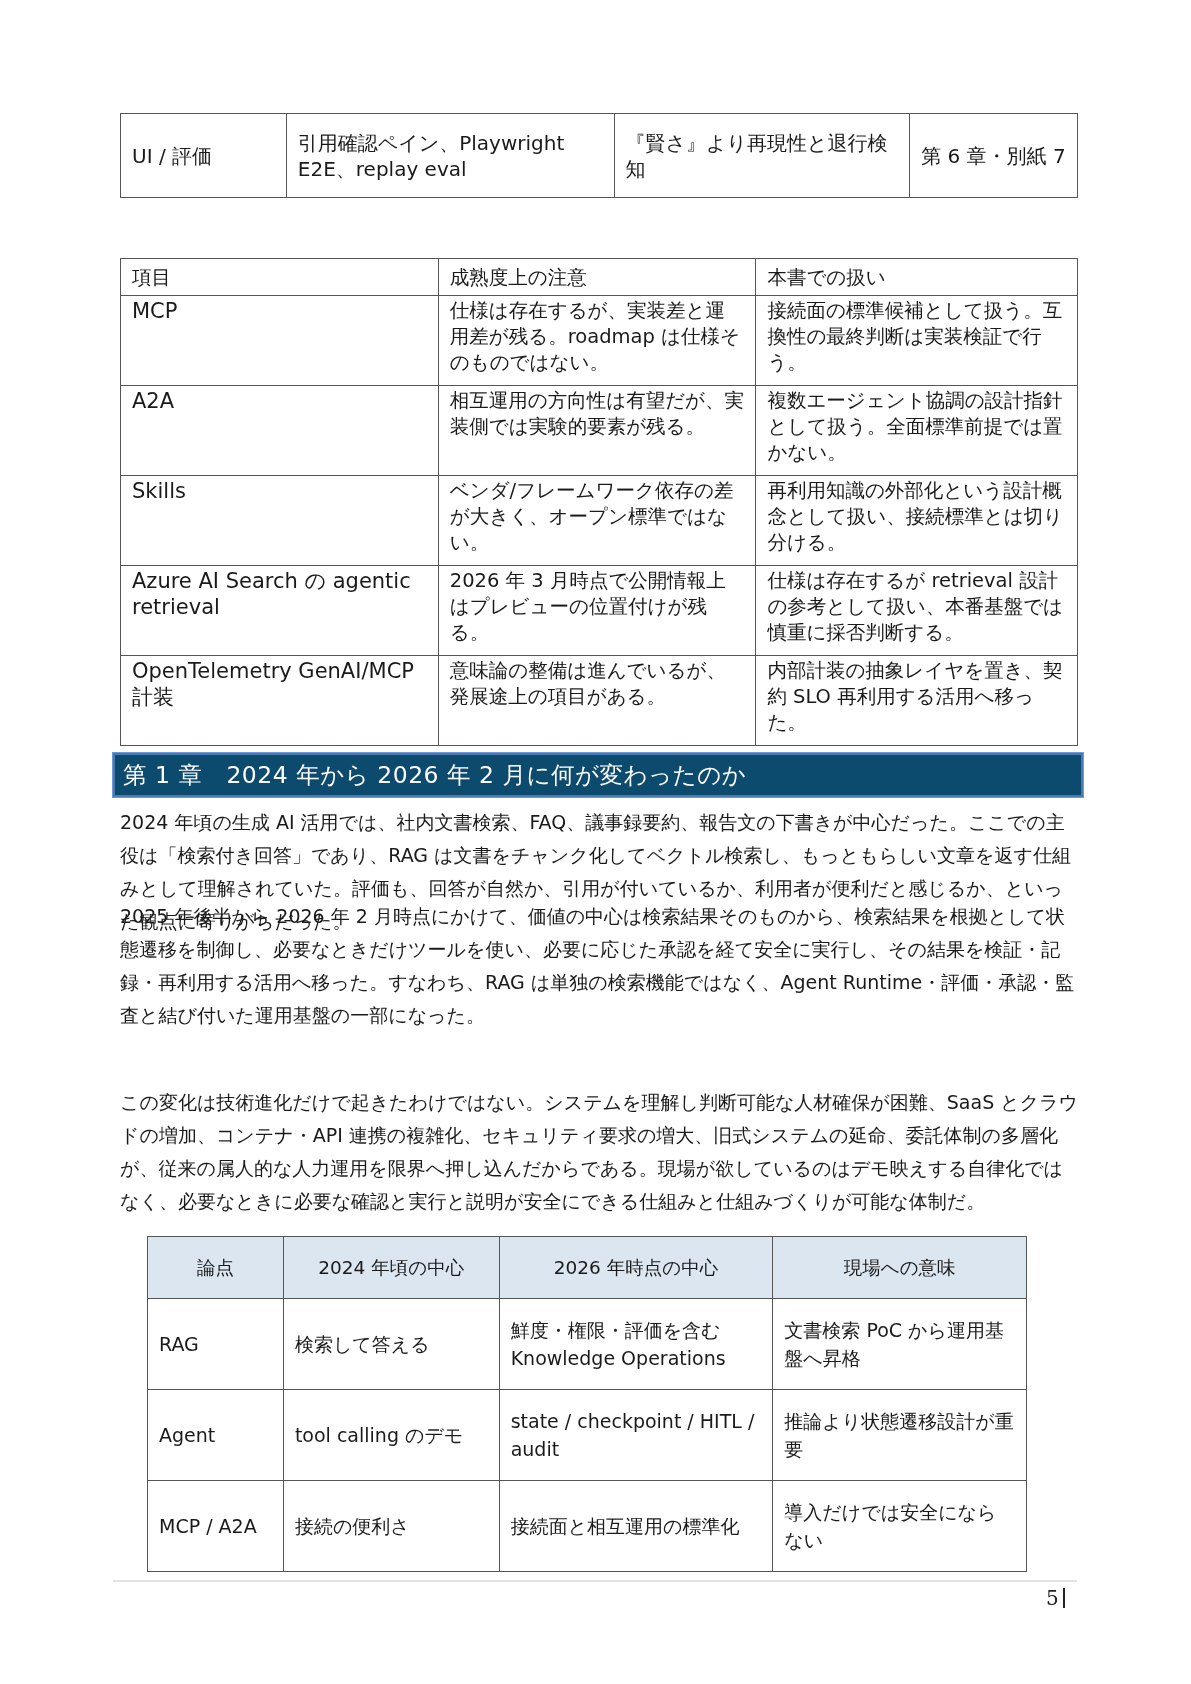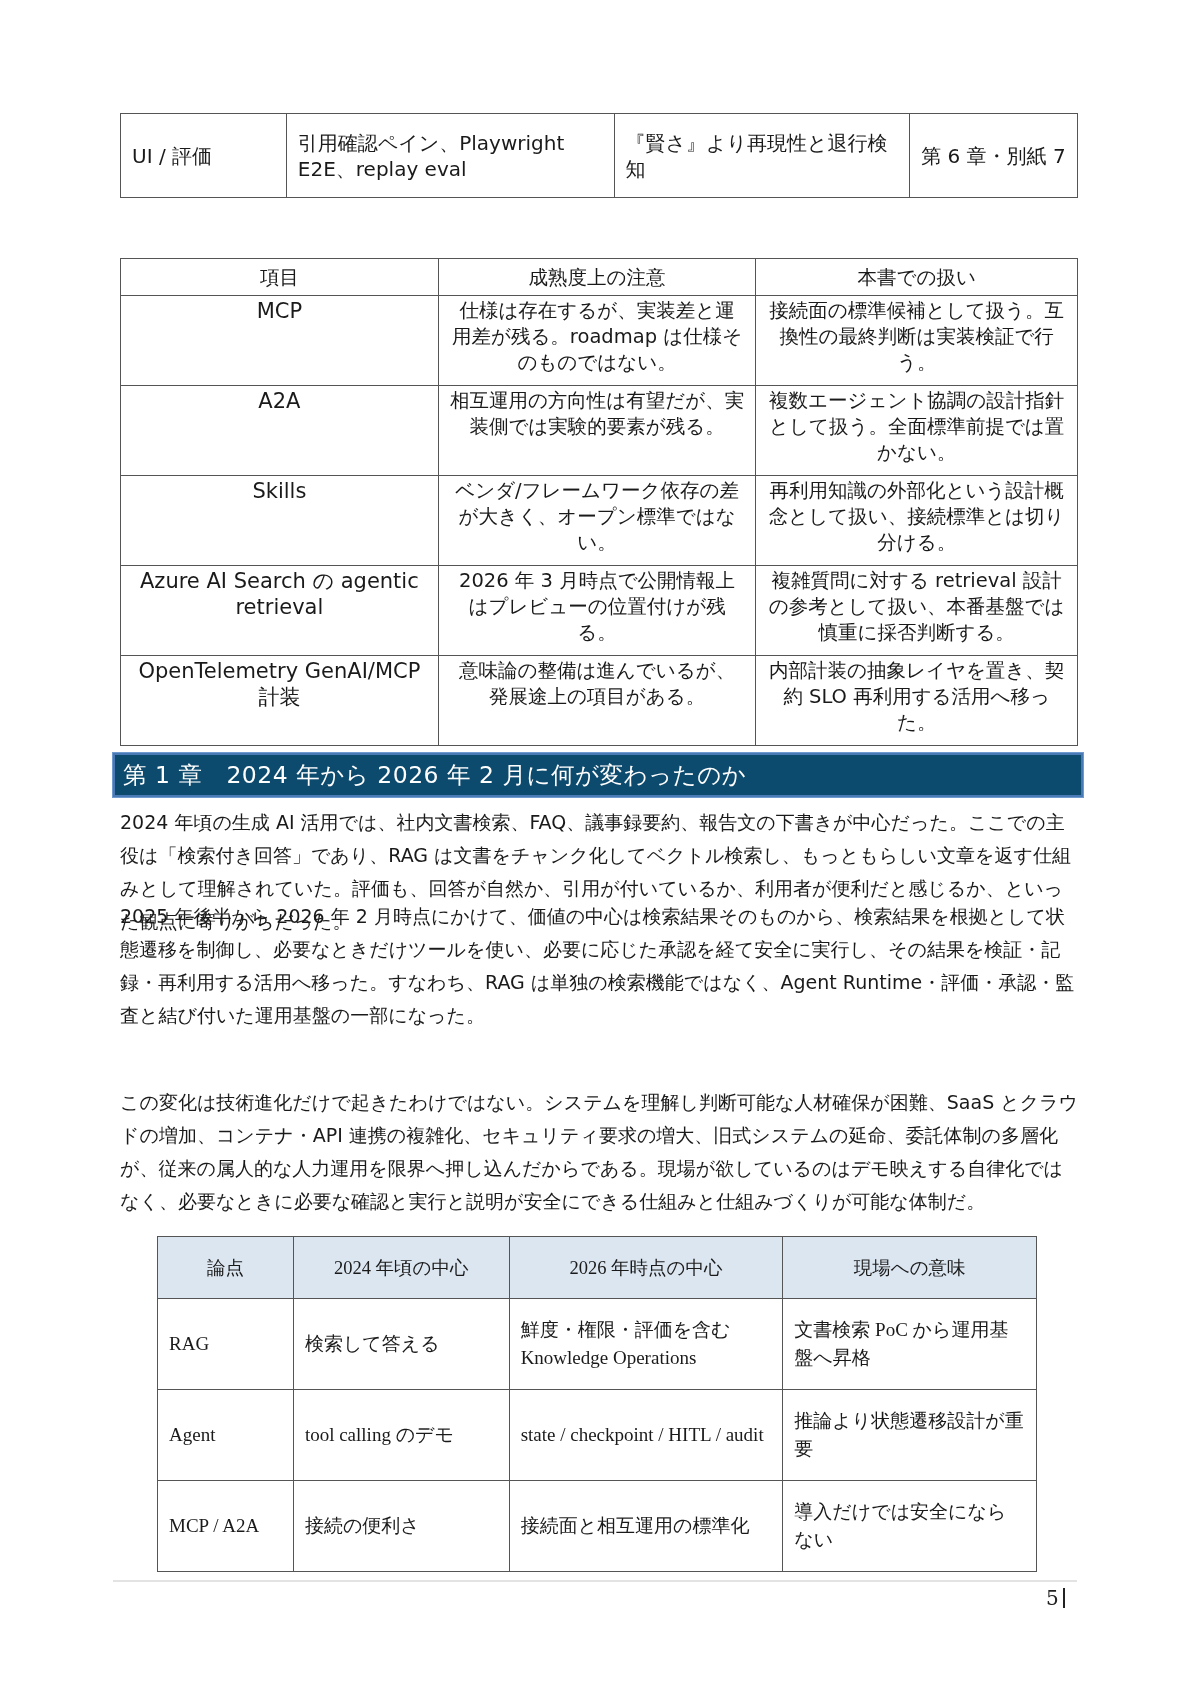--- a/index.html
+++ b/index.html
@@ -23,21 +23,21 @@
     }
 
     
     .t2 {
       position: absolute; left: 120px; top: 258px; width: 958px;
       border: 1.5px solid #555;
     }
     .t2 td, .t2 th {
       border: 1.5px solid #555; vertical-align: top;
       padding: 2px 11px 2px 11px; font-size: 19.5px; line-height: 26px;
-      text-align: center; font-weight: normal;
+      text-align: left; font-weight: normal;
     }
     .t2 th { height: 37px; padding-top: 6px; }
     .t2 .c1 { width: 318px; }
     .t2 .c2 { width: 318px; }
     .t2 .c3 { width: 322px; }
     .t2 td.c1 { font-size: 21px; }
 
     
     .chapter {
       position: absolute; left: 112px; top: 752px; width: 972px; height: 46px;
@@ -48,23 +48,22 @@
     }
 
     
     .para {
       position: absolute; left: 120px; width: 960px;
       font-size: 19px; line-height: 33px; color: #1a1a1a;
     }
 
     
     .t3 {
-      position: absolute; left: 157px; top: 1236px; width: 880px;
+      position: absolute; left: 147px; top: 1236px; width: 880px;
       border: 1.5px solid #555;
-      font-family: Liberation Serif, serif;
     }
     .t3 th {
       background: #dce6f1; border: 1.5px solid #555; height: 62px;
       font-size: 18.5px; font-weight: normal; text-align: center;
       vertical-align: middle;
     }
     .t3 td {
       border: 1.5px solid #555; height: 91px; vertical-align: middle;
       padding: 0 11px; font-size: 19px; line-height: 28px;
     }
@@ -119,21 +118,21 @@
     <td class="c3">複数エージェント協調の設計指針として扱う。全面標準前提では置かない。</td>
   </tr>
   <tr style="height:90px">
     <td class="c1">Skills</td>
     <td class="c2">ベンダ/フレームワーク依存の差が大きく、オープン標準ではない。</td>
     <td class="c3">再利用知識の外部化という設計概念として扱い、接続標準とは切り分ける。</td>
   </tr>
   <tr style="height:90px">
     <td class="c1">Azure AI Search の agentic retrieval</td>
     <td class="c2">2026 年 3 月時点で公開情報上はプレビューの位置付けが残る。</td>
-    <td class="c3">複雑質問に対する retrieval 設計の参考として扱い、本番基盤では慎重に採否判断する。</td>
+    <td class="c3">仕様は存在するが retrieval 設計の参考として扱い、本番基盤では慎重に採否判断する。</td>
   </tr>
   <tr style="height:90px">
     <td class="c1">OpenTelemetry GenAI/MCP 計装</td>
     <td class="c2">意味論の整備は進んでいるが、発展途上の項目がある。</td>
     <td class="c3">内部計装の抽象レイヤを置き、契約 SLO 再利用する活用へ移った。</td>
   </tr>
 </tbody>
   </table>
 
 <div class="chapter">

